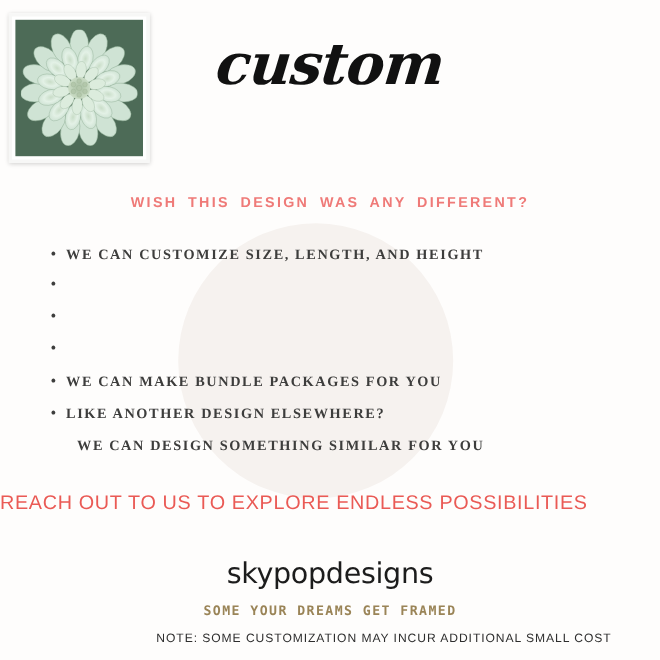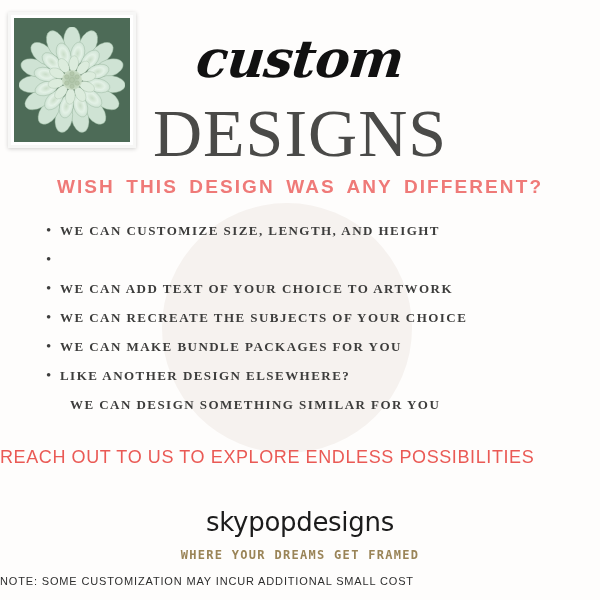--- a/index.html
+++ b/index.html
@@ -95,21 +95,21 @@
   }
 
   .subtitle {
     position: absolute;
     left: 0;
     top: 176px;
     width: 600px;
     text-align: center;
     font-family: "Liberation Sans", sans-serif;
     font-weight: 700;
-    font-size: 19px;
+    font-size: 13px;
     color: #ef7a78;
     letter-spacing: 2.1px;
     word-spacing: 4px;
     z-index: 3;
   }
 
   
   .feature-list {
     position: absolute;
     left: 46px;
@@ -181,21 +181,21 @@
     font-size: 12px;
     color: #9a8457;
     letter-spacing: 1.3px;
     z-index: 3;
   }
   .note {
     position: absolute;
     left: 0;
     top: 575px;
     width: 556px;
-    text-align: left;
+    text-align: right;
     font-family: "Liberation Sans", sans-serif;
     font-weight: 400;
     font-size: 11px;
     color: #2e2e2e;
     letter-spacing: 0.85px;
     z-index: 3;
   }
 </style>
 </head>
 <body>
@@ -279,52 +279,49 @@
               <circle cx="-10" cy="-6" r="4"></circle>
               <circle cx="0" cy="0" r="4.5"></circle>
             </g>
           </g>
         </svg>
       </div>
     </div>
   </div>
 
   <div class="script-title">custom</div>
-  <div class="main-title">DESIGNS</div>
   <div class="subtitle">WISH THIS DESIGN WAS ANY DIFFERENT?</div>
 
   <div class="feature-list">
     <div class="feature-item">
       <span class="bullet-dot">•</span>
       <span class="feature-text">WE CAN CUSTOMIZE SIZE, LENGTH, AND HEIGHT</span>
     </div>
     <div class="feature-item">
       <span class="bullet-dot">•</span>
     </div>
     <div class="feature-item">
       <span class="bullet-dot">•</span>
-      <span class="feature-text">WE CAN ADD TEXT OF YOUR CHOICE TO ARTWORK</span>
-    </div>
-    <div class="feature-item">
-      <span class="bullet-dot">•</span>
-      <span class="feature-text">WE CAN RECREATE THE SUBJECTS OF YOUR CHOICE</span>
+    </div>
+    <div class="feature-item">
+      <span class="bullet-dot">•</span>
     </div>
     <div class="feature-item">
       <span class="bullet-dot">•</span>
       <span class="feature-text">WE CAN MAKE BUNDLE PACKAGES FOR YOU</span>
     </div>
     <div class="feature-item">
       <span class="bullet-dot">•</span>
       <span class="feature-text">LIKE ANOTHER DESIGN ELSEWHERE?</span>
     </div>
     <div class="feature-item">
       <span class="bullet-dot"></span>
       <span class="feature-text continuation">WE CAN DESIGN SOMETHING SIMILAR FOR YOU</span>
     </div>
   </div>
 
   <div class="cta">REACH OUT TO US TO EXPLORE ENDLESS POSSIBILITIES</div>
 
   <div class="brand">skypopdesigns</div>
-  <div class="tagline">WHERE YOUR DREAMS GET FRAMED</div>
+  <div class="tagline">SOME YOUR DREAMS GET FRAMED</div>
   <div class="note">NOTE: SOME CUSTOMIZATION MAY INCUR ADDITIONAL SMALL COST</div>
 
 </div>
 
 </body></html>

